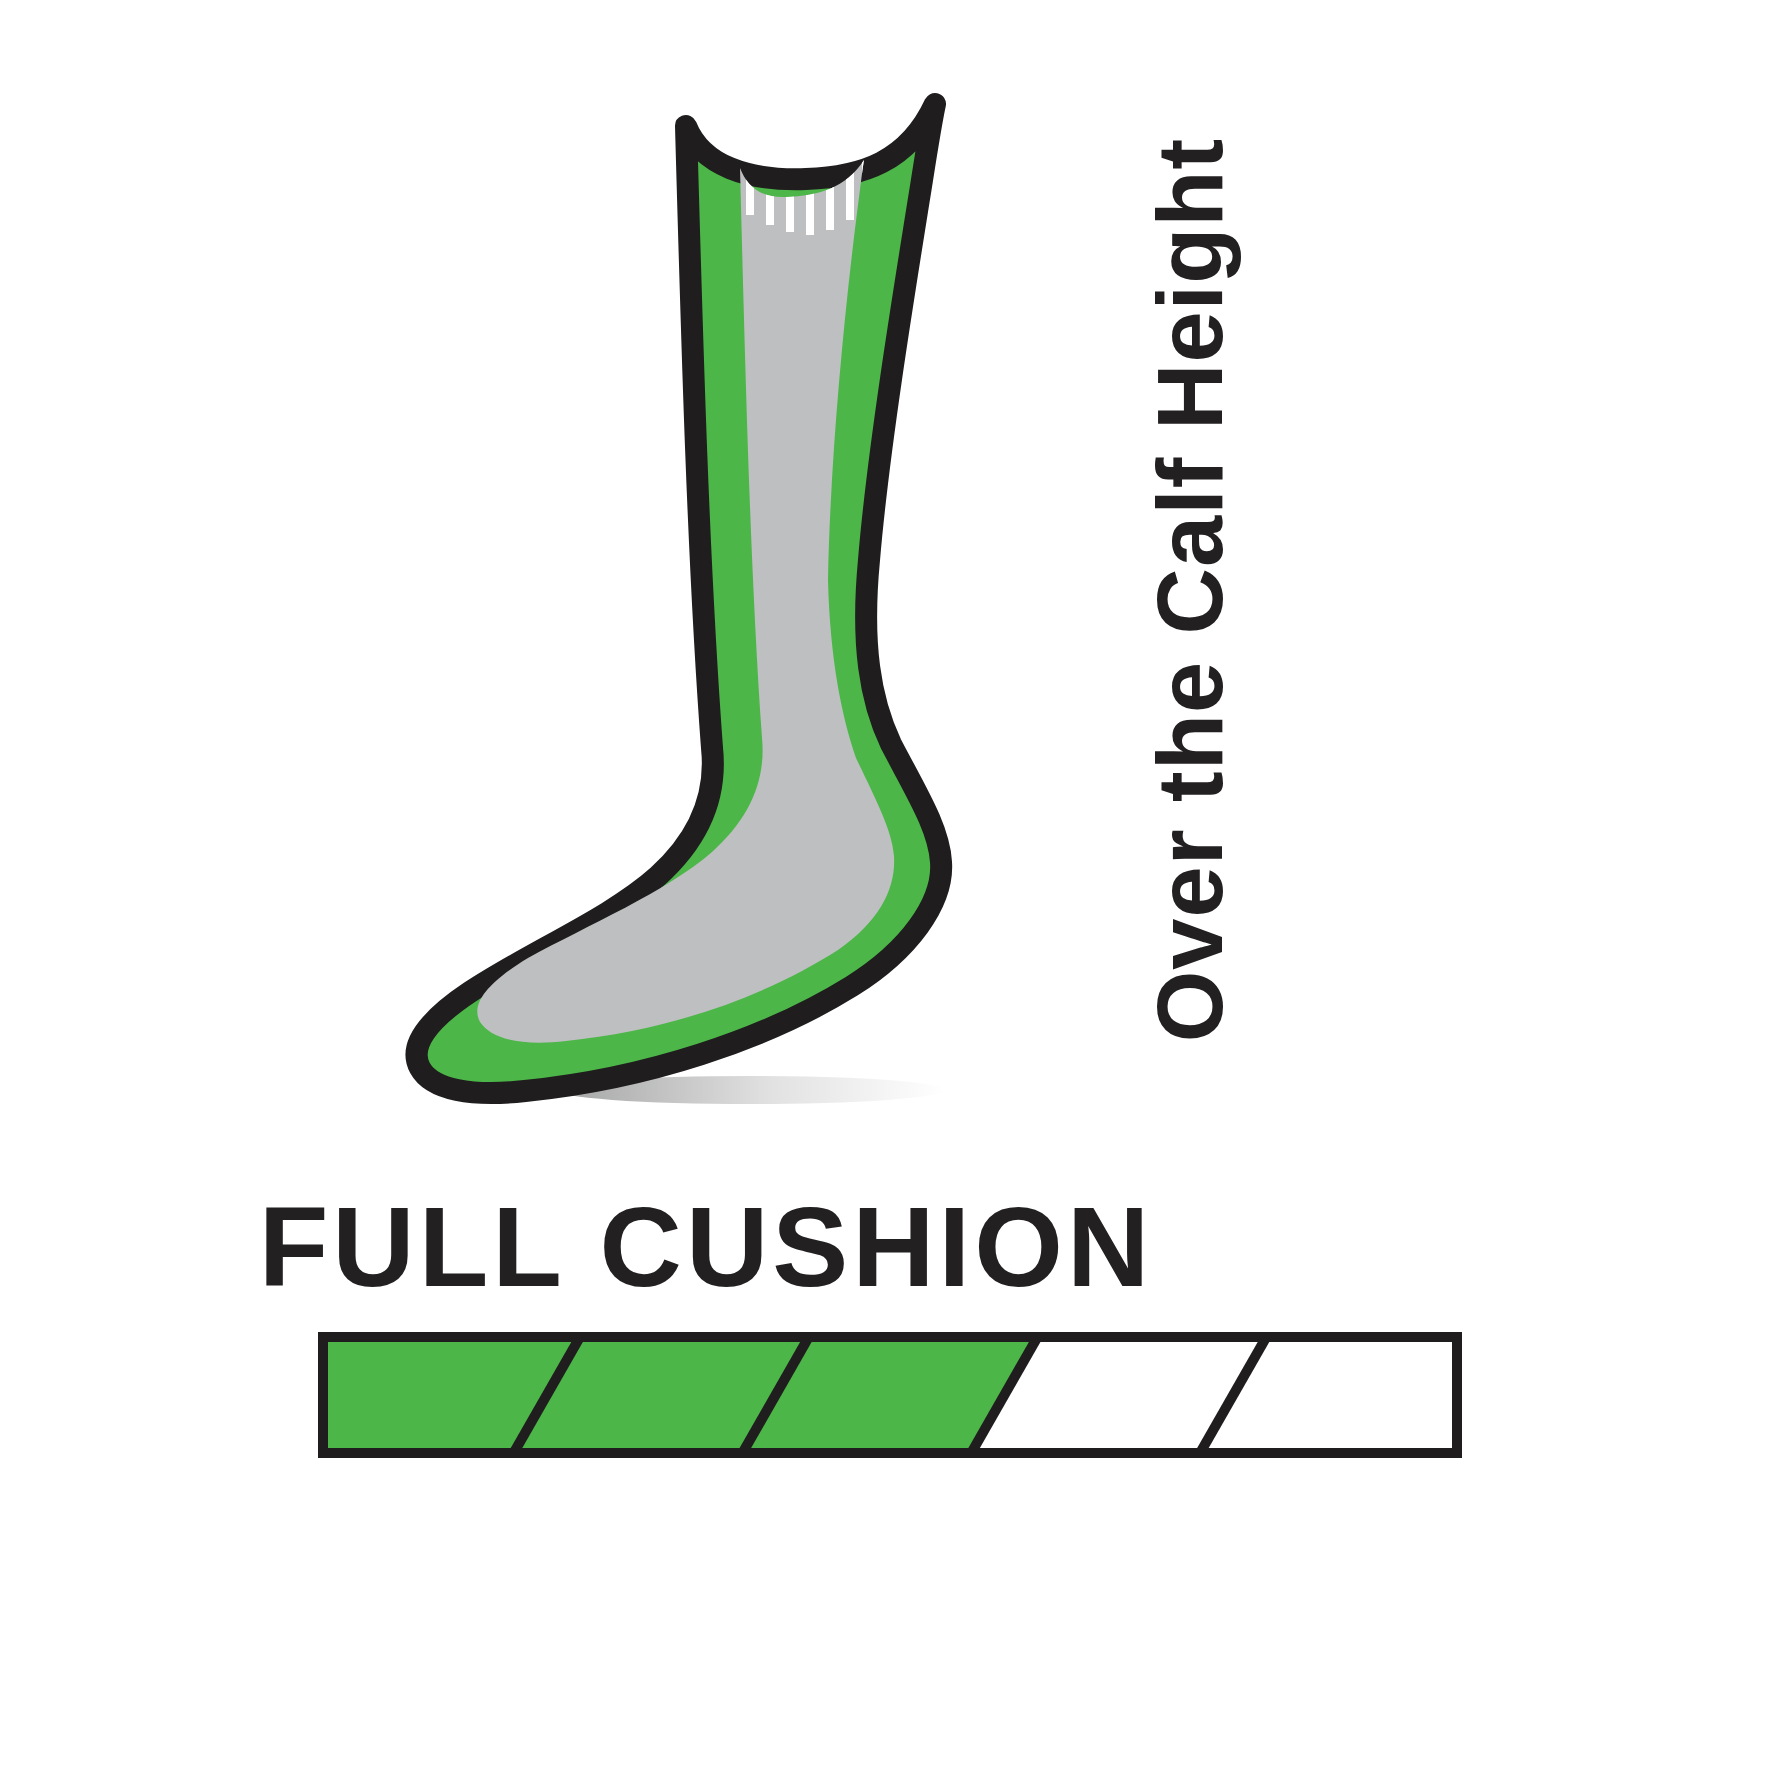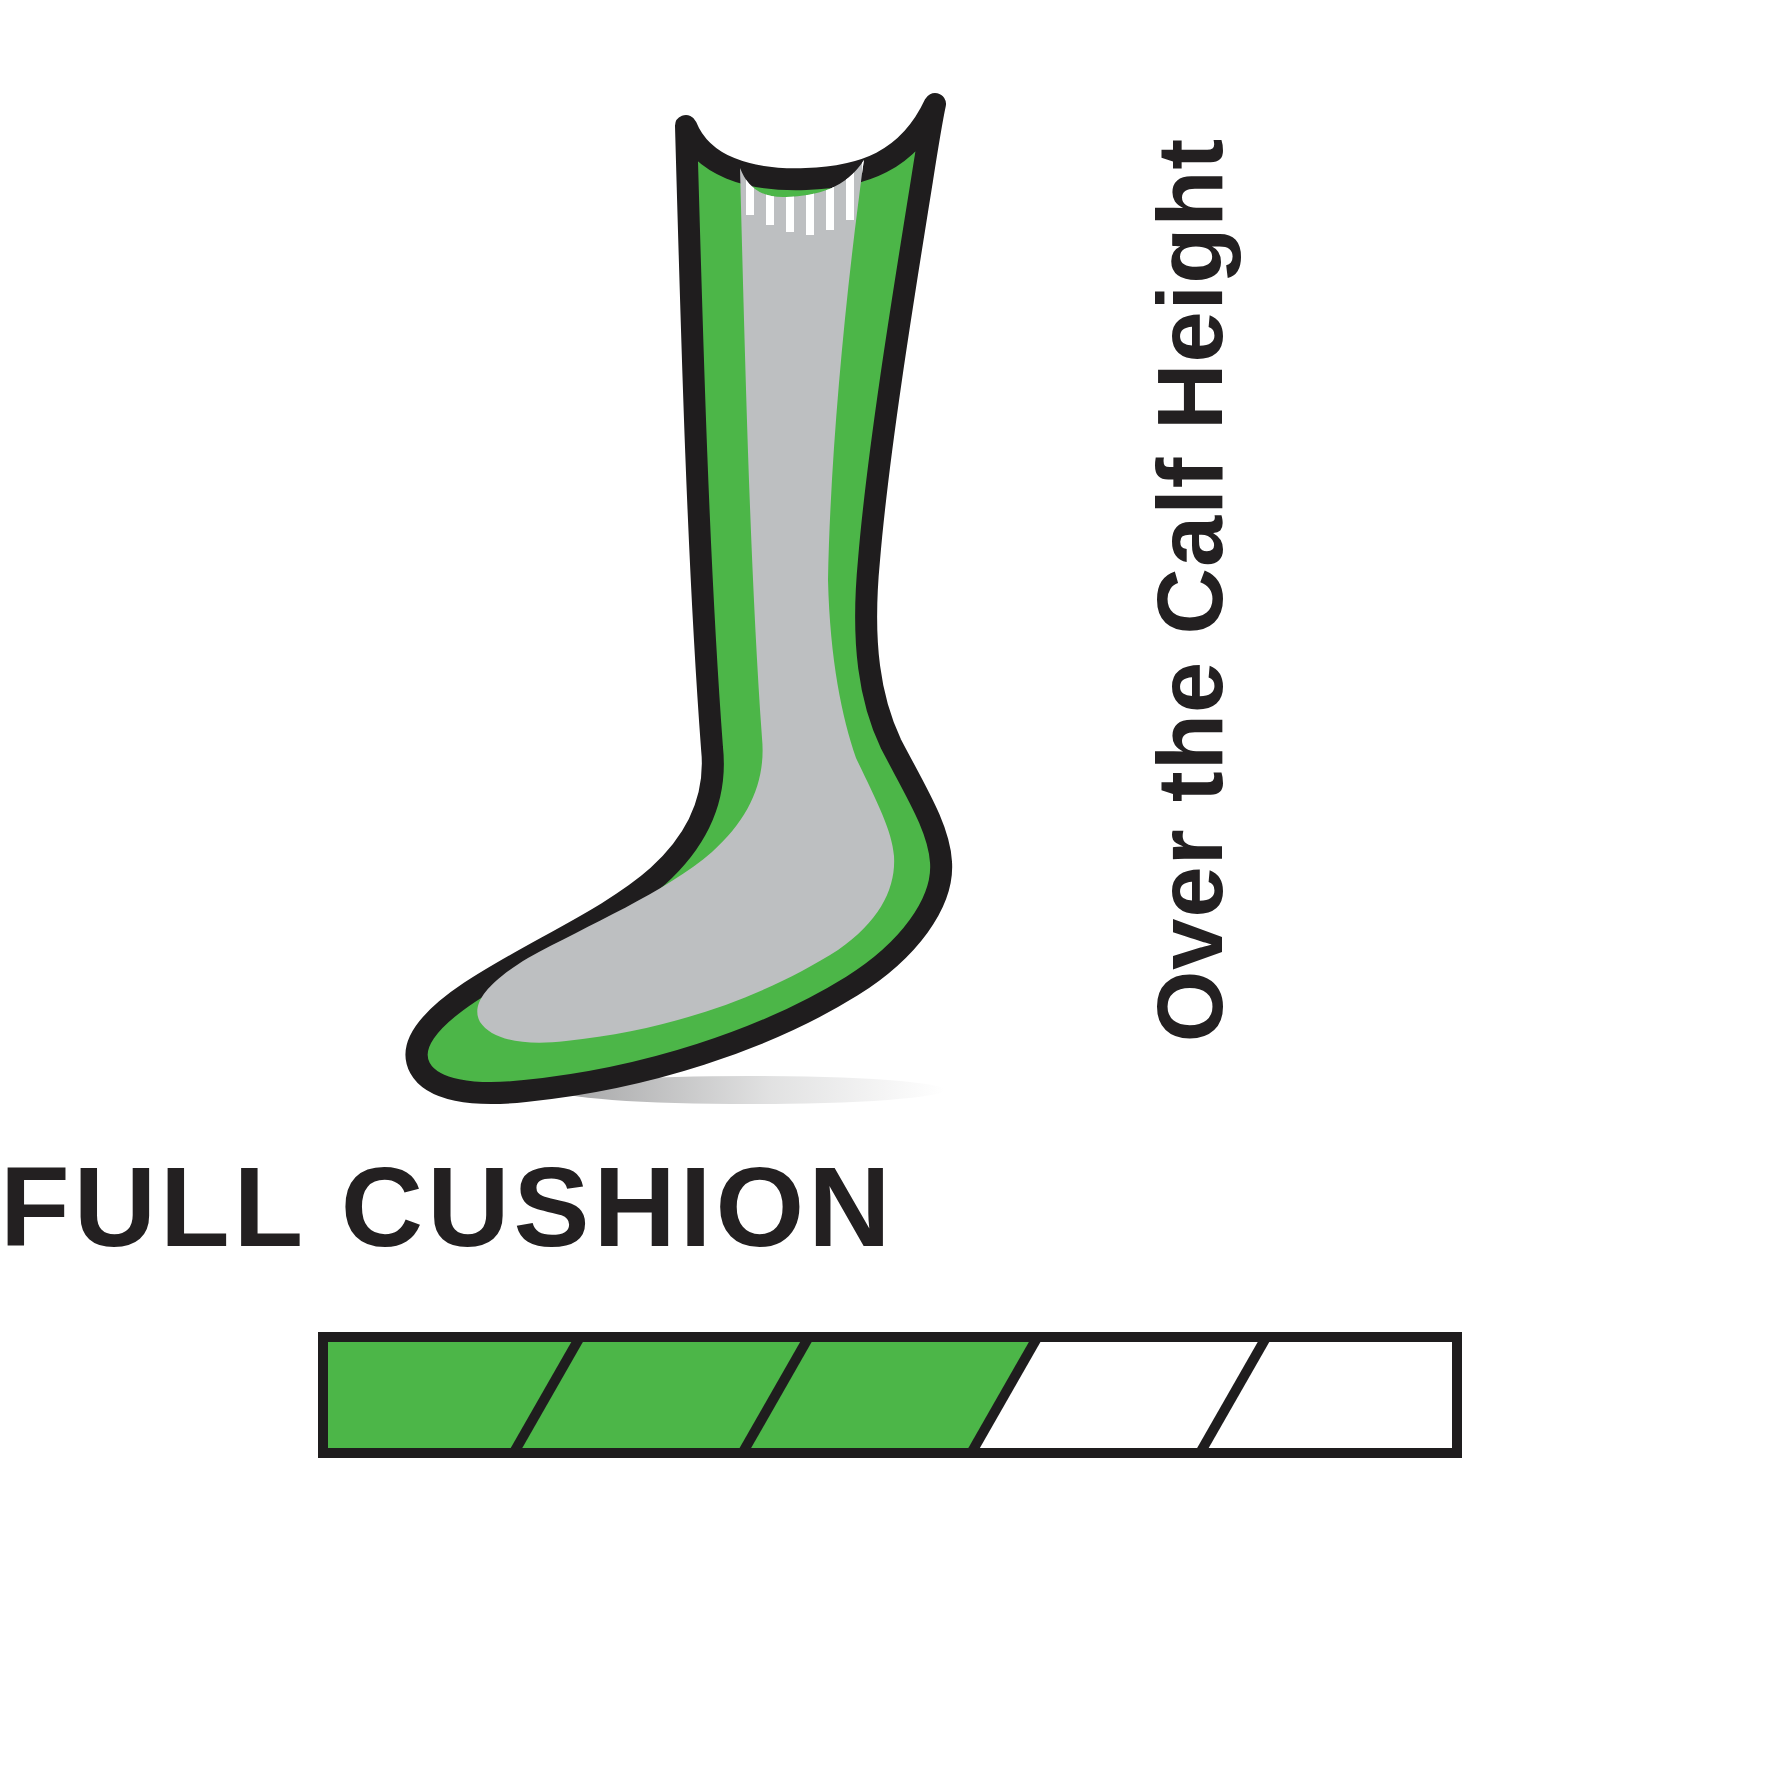--- a/index.html
+++ b/index.html
@@ -34,23 +34,23 @@
     transform: rotate(-90deg);
     font-size: 92px;
     font-weight: 700;
     color: #232021;
     letter-spacing: 1px;
     white-space: nowrap;
   }
   .cushion-title {
     position: absolute;
     left: 0;
-    top: 1141px;
+    top: 1181px;
     width: 1412px;
-    text-align: left;
+    text-align: center;
     font-size: 114px;
     font-weight: 700;
     color: #232021;
     letter-spacing: 4px;
     white-space: nowrap;
   }
   .meter {
     position: absolute;
     left: 318px;
     top: 1332px;

